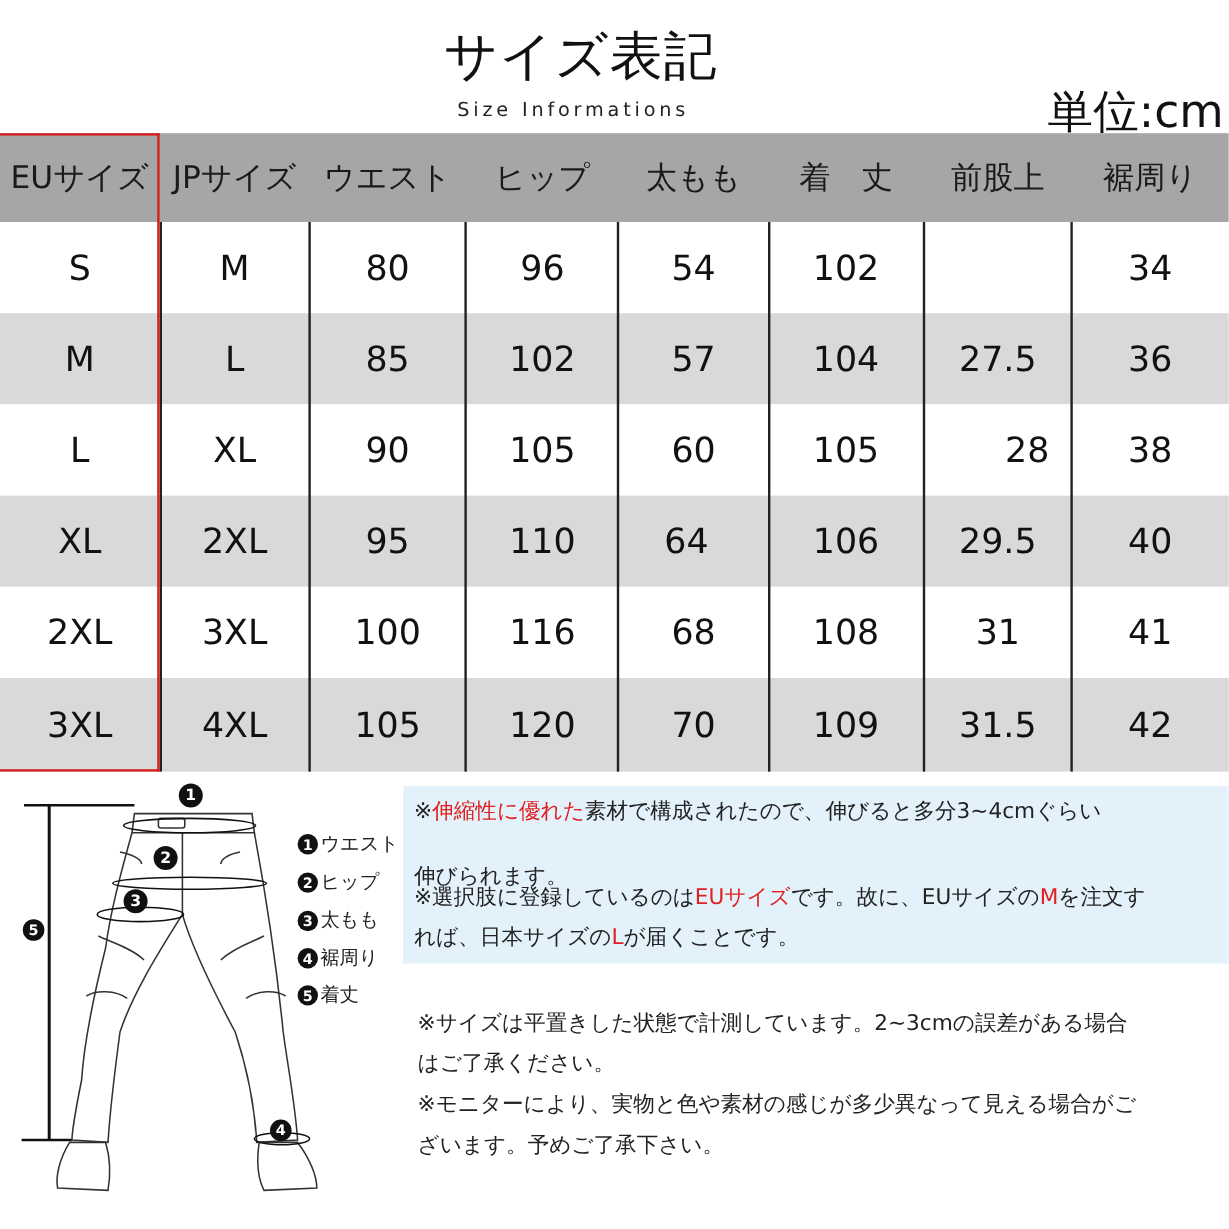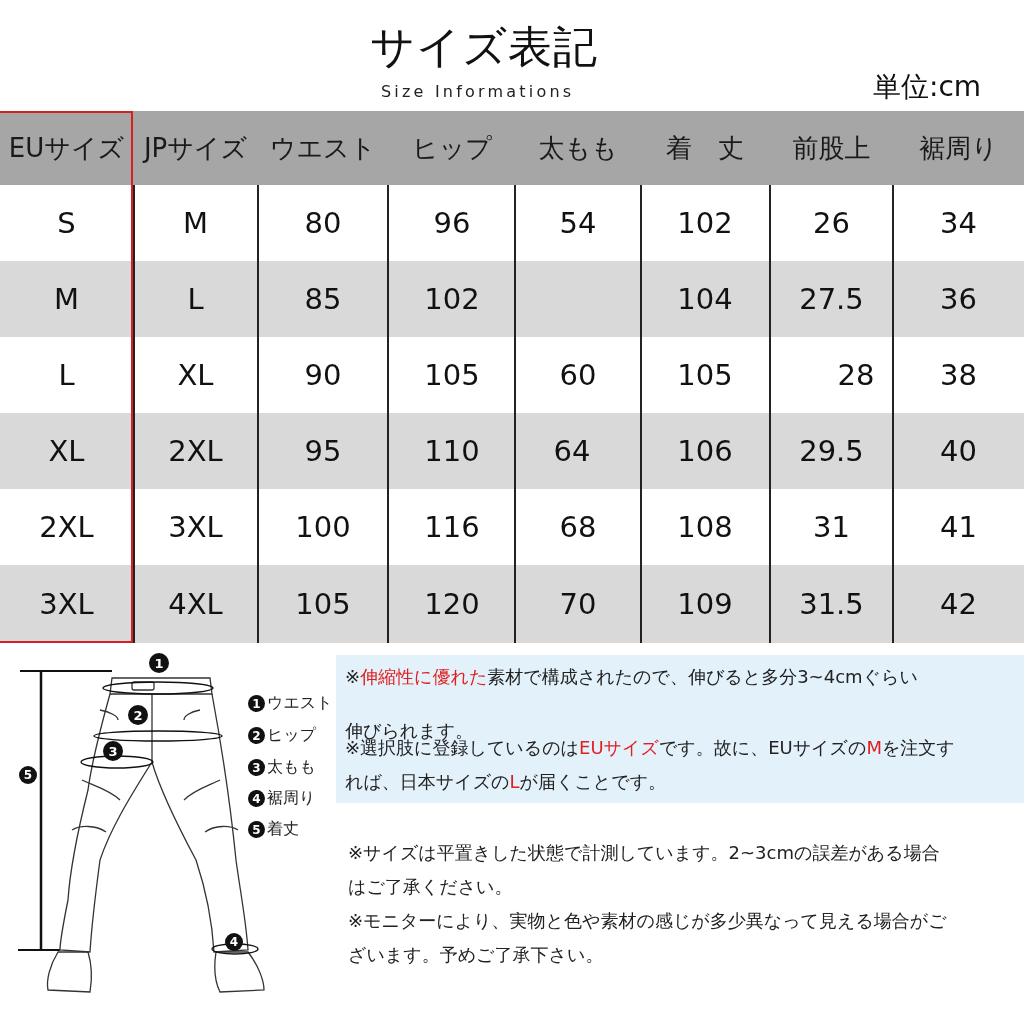--- a/index.html
+++ b/index.html
@@ -1,20 +1,20 @@
 <!DOCTYPE html>
 <html><head>
 <meta charset="utf-8">
 <style>
   html, body { margin:0; padding:0; background:#ffffff; }
   body { width:1024px; height:1024px; position:relative; overflow:hidden;
          font-family:"DejaVu Sans", "Liberation Sans", sans-serif; color:#111; }
   .title { position:absolute; left:370px; top:18px; font-size:44px; font-weight:400; letter-spacing:1px; }
   .subtitle { position:absolute; left:381px; top:82px; font-size:16px; letter-spacing:3.2px; color:#222; }
-  .unit { position:absolute; left:873px; top:68px; font-size:28px; }
+  .unit { position:absolute; left:873px; top:68px; font-size:38px; }
 
   .table { position:absolute; left:0; top:111px; width:1024px; }
   .hdr { position:absolute; left:0; top:0; width:1024px; height:74px; background:#a6a6a6; }
   .row { position:absolute; left:0; width:1024px; height:76px; }
   .row.alt { background:#d9d9d9; }
   .row.plain { background:#ffffff; }
   .cell { position:absolute; top:0; height:100%; display:flex; align-items:center; justify-content:center; }
   .hcell { font-size:26px; color:#1a1a1a; }
   .dcell { font-size:29px; color:#111; }
   .vline { position:absolute; width:2px; background:#222; }
@@ -47,29 +47,29 @@
     <div class="cell hcell" style="left:893px;width:131px">裾周り</div>
   </div>
 
   <div class="row plain" style="top:74px">
     <div class="cell dcell" style="left:0;width:133px">S</div>
     <div class="cell dcell" style="left:133px;width:125px">M</div>
     <div class="cell dcell" style="left:258px;width:130px">80</div>
     <div class="cell dcell" style="left:388px;width:128px">96</div>
     <div class="cell dcell" style="left:516px;width:124px">54</div>
     <div class="cell dcell" style="left:640px;width:130px">102</div>
-    <div class="cell dcell" style="left:770px;width:123px">26</div>
     <div class="cell dcell" style="left:893px;width:131px">34</div>
   </div>
 
   <div class="row alt" style="top:150px">
     <div class="cell dcell" style="left:0;width:133px">M</div>
     <div class="cell dcell" style="left:133px;width:125px">L</div>
     <div class="cell dcell" style="left:258px;width:130px">85</div>
     <div class="cell dcell" style="left:388px;width:128px">102</div>
+    <div class="cell dcell" style="left:516px;width:124px">57</div>
     <div class="cell dcell" style="left:640px;width:130px">104</div>
     <div class="cell dcell" style="left:770px;width:123px">27.5</div>
     <div class="cell dcell" style="left:893px;width:131px">36</div>
   </div>
 
   <div class="row plain" style="top:226px">
     <div class="cell dcell" style="left:0;width:133px">L</div>
     <div class="cell dcell" style="left:133px;width:125px">XL</div>
     <div class="cell dcell" style="left:258px;width:130px">90</div>
     <div class="cell dcell" style="left:388px;width:128px">105</div>

